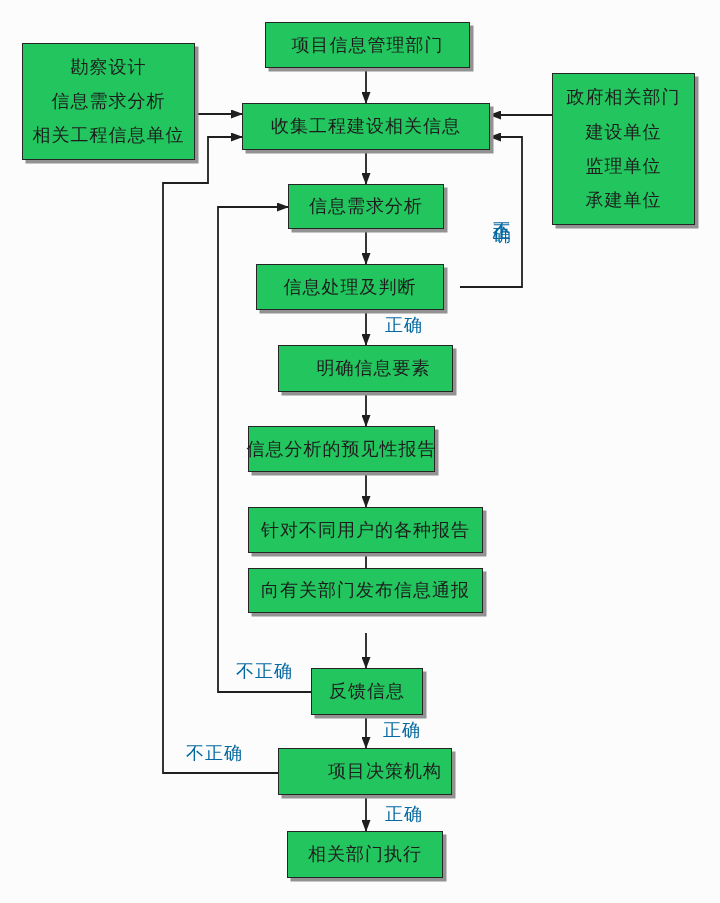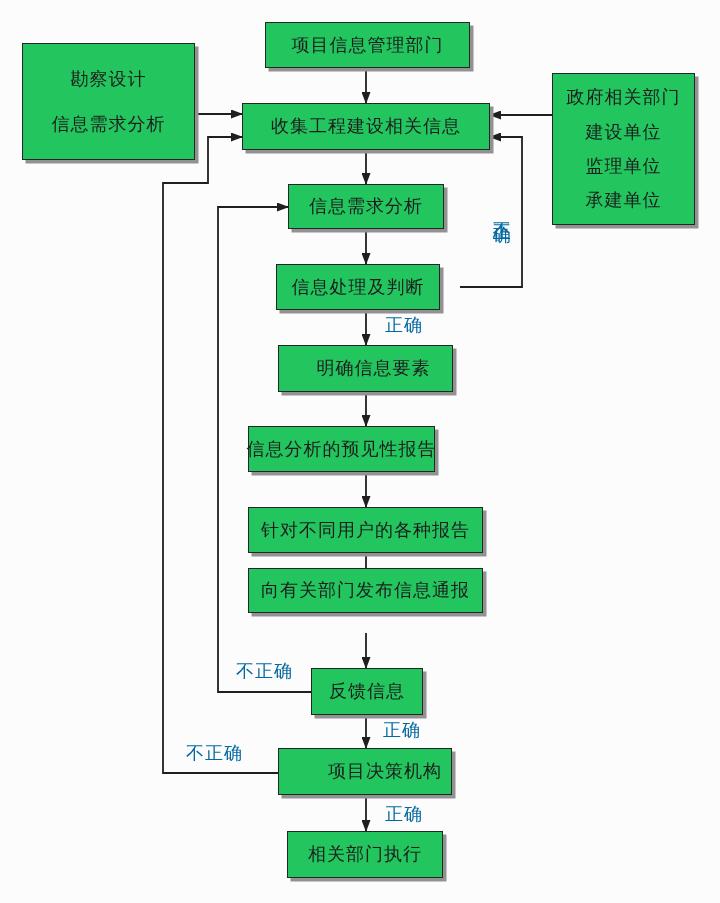--- a/index.html
+++ b/index.html
@@ -91,34 +91,35 @@
         <path d="M 278 773 H 163 V 183 H 208 V 137 H 242" class="connector" marker-end="url(#arrow)"></path>
       </g>
   </svg>
   <div id="nodes">
       <div class="node" style="left: 265px; top: 22px; width: 205px; height: 46px;">
         <div class="node-line">项目信息管理部门</div>
       </div>
       <div class="node multi" style="left: 22px; top: 43px; width: 173px; height: 117px;">
         <div class="node-line">勘察设计</div>
         <div class="node-line">信息需求分析</div>
+        <div class="node-line">相关工程信息单位</div>
       </div>
       <div class="node multi" style="left: 552px; top: 73px; width: 143px; height: 152px; align-items: center;">
         <div class="node-line">政府相关部门</div>
         <div class="node-line">建设单位</div>
         <div class="node-line">监理单位</div>
         <div class="node-line">承建单位</div>
       </div>
       <div class="node" style="left: 242px; top: 103px; width: 248px; height: 47px;">
         <div class="node-line">收集工程建设相关信息</div>
       </div>
       <div class="node" style="left: 288px; top: 184px; width: 156px; height: 45px;">
         <div class="node-line">信息需求分析</div>
       </div>
-      <div class="node" style="left: 276px; top: 264px; width: 164px; height: 46px;">
+      <div class="node" style="left: 256px; top: 264px; width: 188px; height: 46px;">
         <div class="node-line">信息处理及判断</div>
       </div>
       <div class="node" style="left: 278px; top: 345px; width: 175px; height: 47px; padding-left: 16px;">
         <div class="node-line">明确信息要素</div>
       </div>
       <div class="node" style="left: 248px; top: 426px; width: 187px; height: 46px;">
         <div class="node-line">信息分析的预见性报告</div>
       </div>
       <div class="node" style="left: 248px; top: 507px; width: 235px; height: 46px; justify-content: center;">
         <div class="node-line">针对不同用户的各种报告</div>

